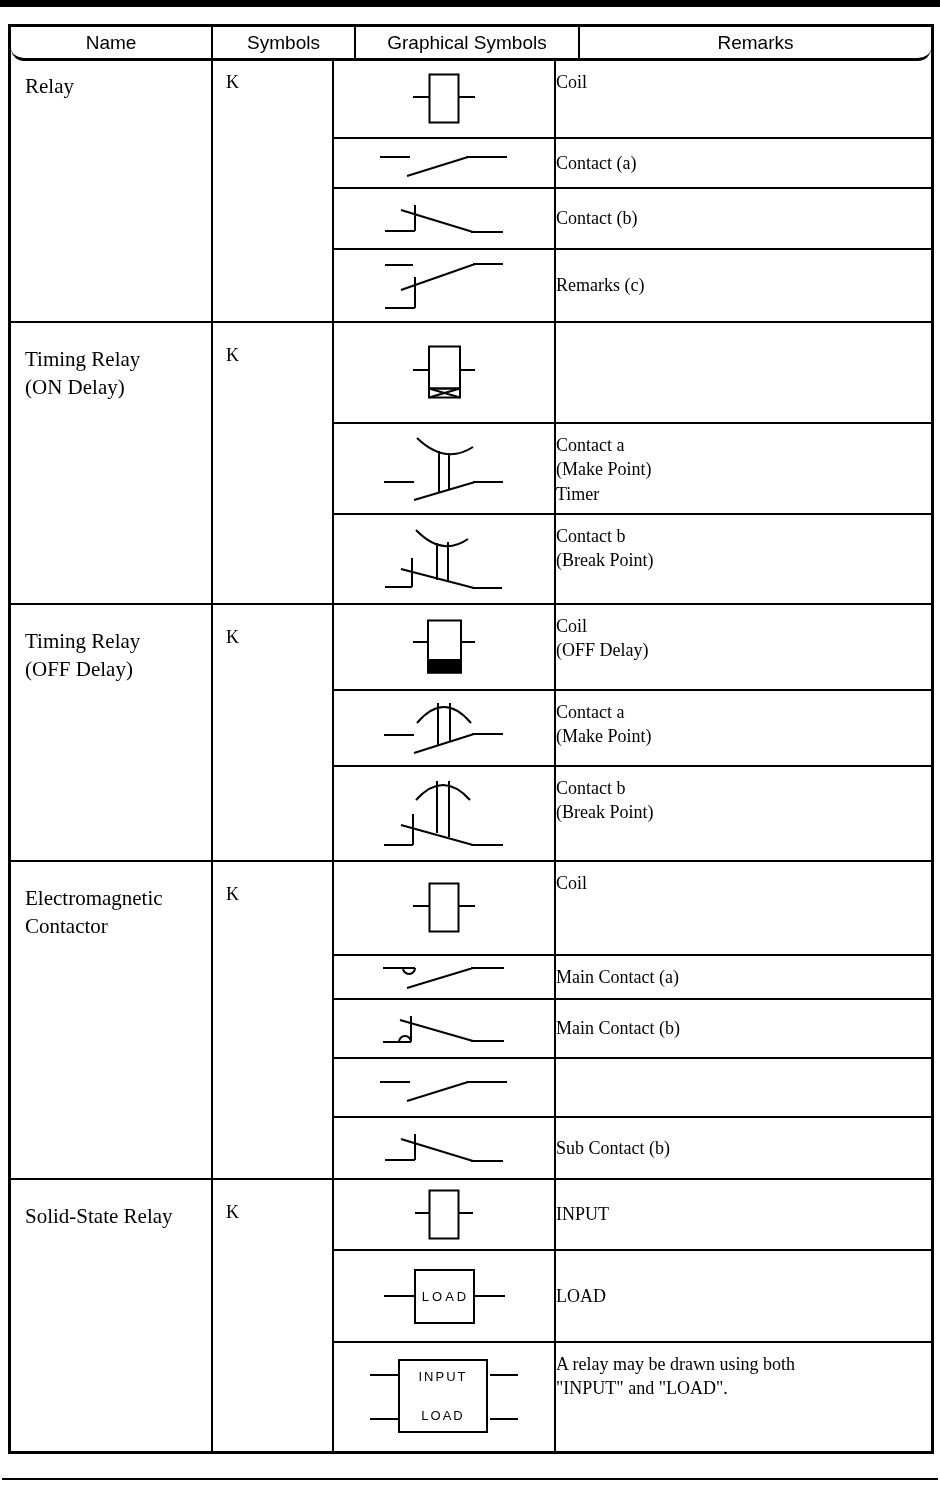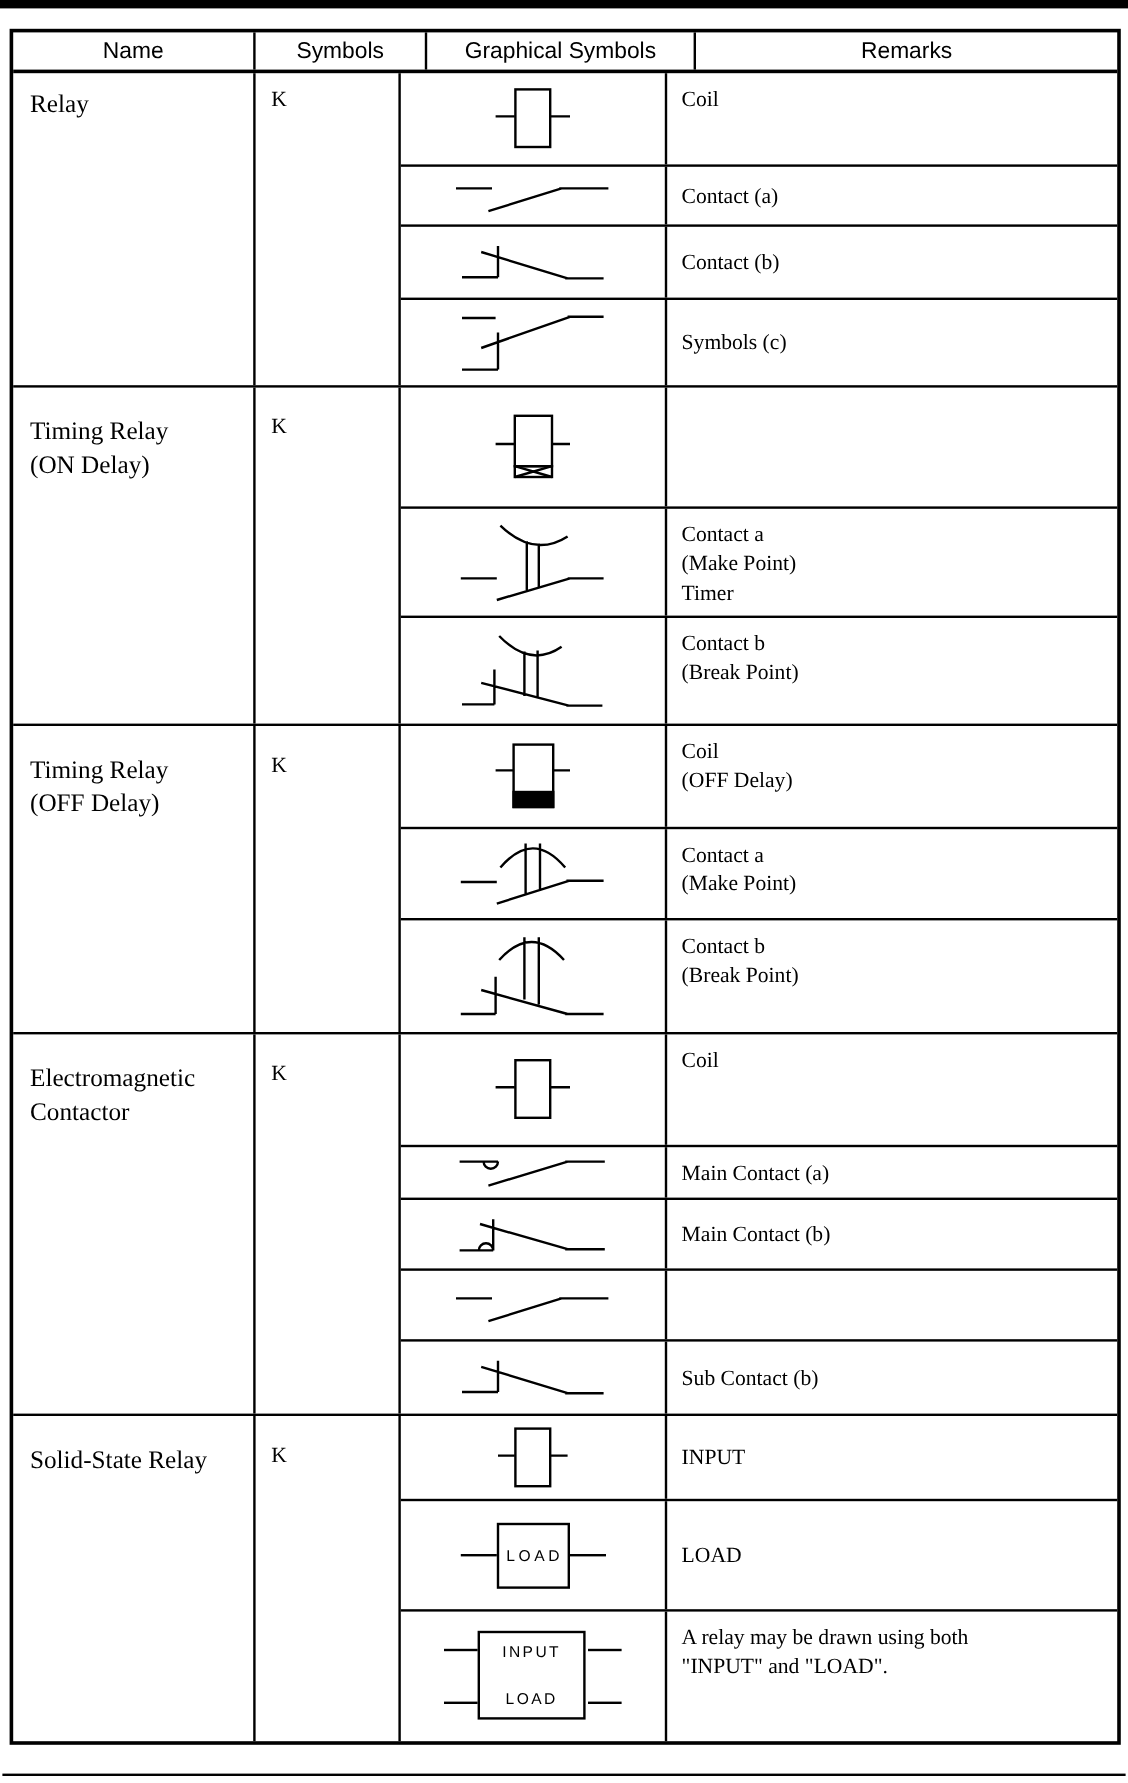--- a/index.html
+++ b/index.html
@@ -10,41 +10,41 @@
   }
   .top-rule{position:absolute;left:0;top:0;width:940px;height:7px;background:#000;}
   .bottom-rule{position:absolute;left:2px;top:1478px;width:936px;height:2px;background:#000;}
 
   .symtable{
     position:absolute;left:8px;top:24px;width:926px;
     border:3px solid #000;box-sizing:border-box;background:#fff;
     display:flex;flex-direction:column;
   }
   .hdr-row{display:flex;height:31px;border-bottom:3px solid #000;
-    font-family:"Liberation Sans", sans-serif;font-size:19px;}
+    font-family:"Liberation Sans", sans-serif;font-size:19px;border-radius:13px;}
   .hdr-cell{display:flex;align-items:center;justify-content:center;box-sizing:border-box;}
   .c-name{width:202px;border-right:2px solid #000;}
   .c-sym{width:143px;border-right:2px solid #000;}
   .c-gfx{width:224px;border-right:2px solid #000;}
   .c-rem{flex:1;}
 
   .section{display:flex;border-bottom:2px solid #000;}
   .section.last{border-bottom:none;}
   .sec-name{width:202px;box-sizing:border-box;border-right:2px solid #000;
     padding:11px 8px 0 14px;font-size:21px;line-height:1.35;white-space:pre-line;}
   .sec-sym{width:121px;box-sizing:border-box;border-right:2px solid #000;
     padding:11px 0 0 13px;font-size:18px;}
   .pad-lg .sec-name,.pad-lg .sec-sym{padding-top:22px;}
   .sec-rows{flex:1;display:flex;flex-direction:column;}
   .srow{display:flex;border-bottom:2px solid #000;box-sizing:border-box;}
   .srow.last{border-bottom:none;}
   .gfx{width:222px;box-sizing:border-box;border-right:2px solid #000;
     display:flex;align-items:center;justify-content:center;}
   .rem{flex:1;font-size:18px;line-height:1.35;white-space:pre-line;
-    padding-left:12px;box-sizing:border-box;}
+    box-sizing:border-box;}
   .rem.top{padding-top:9px;}
   .rem.mid{display:flex;align-items:center;}
 
   svg.sym{display:block;}
   svg.sym path, svg.sym line, svg.sym rect{stroke:#000;stroke-width:2;fill:none;}
   svg.sym rect.solid{fill:#000;}
 
   
   .ssr-load-wrap{display:flex;align-items:center;}
   .lead-h{width:30px;height:2px;background:#000;}
@@ -105,21 +105,21 @@
             </svg>
         </div>
         <div class="rem mid">Contact (b)</div>
       </div>
       <div class="srow last" style="height:71px">
         <div class="gfx">
           <svg class="sym" width="120" height="50" viewBox="0 0 120 50">
               <path d="M1,4 H29 M89,3 H119 M17,29 L91,3 M1,47 H31 M31,47 V16"></path>
             </svg>
         </div>
-        <div class="rem mid">Symbols (c)</div>
+        <div class="rem mid">Remarks (c)</div>
       </div>
     </div>
   </div>
 
   <div class="section pad-lg">
     <div class="sec-name">Timing Relay
 (ON Delay)</div>
     <div class="sec-sym">K</div>
     <div class="sec-rows">
       <div class="srow" style="height:101px">

